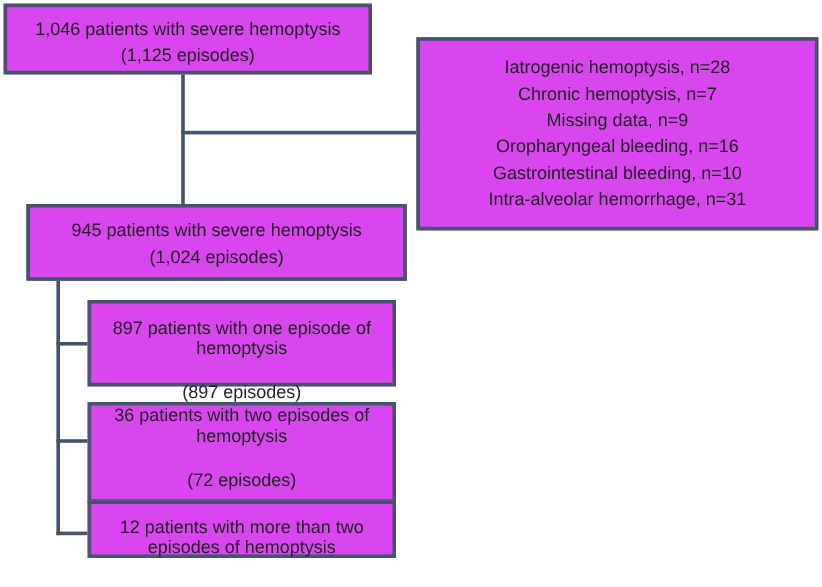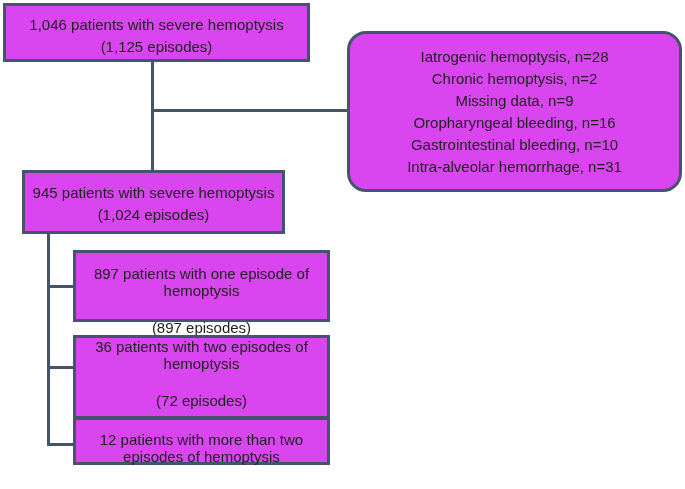--- a/index.html
+++ b/index.html
@@ -31,25 +31,24 @@
   
   .node-total {
     left: 3px; top: 3px; width: 307px; height: 59px;
     padding-top: 8px; line-height: 22px;
   }
   
   .node-excluded {
     left: 347px; top: 31px; width: 335px; height: 161px;
     display: flex; flex-direction: column; justify-content: center;
     line-height: 22px;
-    border-radius: 19px;
   }
   
   .node-included {
-    left: 22px; top: 170px; width: 263px; height: 64px;
+    left: 22px; top: 170px; width: 317px; height: 64px;
     padding-top: 9px; line-height: 22px;
   }
   
   .node-episode {
     left: 73px; width: 257px;
     line-height: 17px;
   }
   .node-one   { top: 250px; height: 72px; padding-top: 12px; }
   .node-two   { top: 335px; height: 84px; }
   .node-more  { top: 417px; height: 48px; padding-top: 11px; }
@@ -75,21 +74,21 @@
   <div class="connector conn-h-two"></div>
   <div class="connector conn-h-more"></div>
 
   <div class="node node-total">
     <div>1,046 patients with severe hemoptysis</div>
     <div>(1,125 episodes)</div>
   </div>
 
   <div class="node node-excluded">
     <div>Iatrogenic hemoptysis, n=28</div>
-    <div>Chronic hemoptysis, n=2</div>
+    <div>Chronic hemoptysis, n=7</div>
     <div>Missing data, n=9</div>
     <div>Oropharyngeal bleeding, n=16</div>
     <div>Gastrointestinal bleeding, n=10</div>
     <div>Intra-alveolar hemorrhage, n=31</div>
   </div>
 
   <div class="node node-included">
     <div>945 patients with severe hemoptysis</div>
     <div>(1,024 episodes)</div>
   </div>

